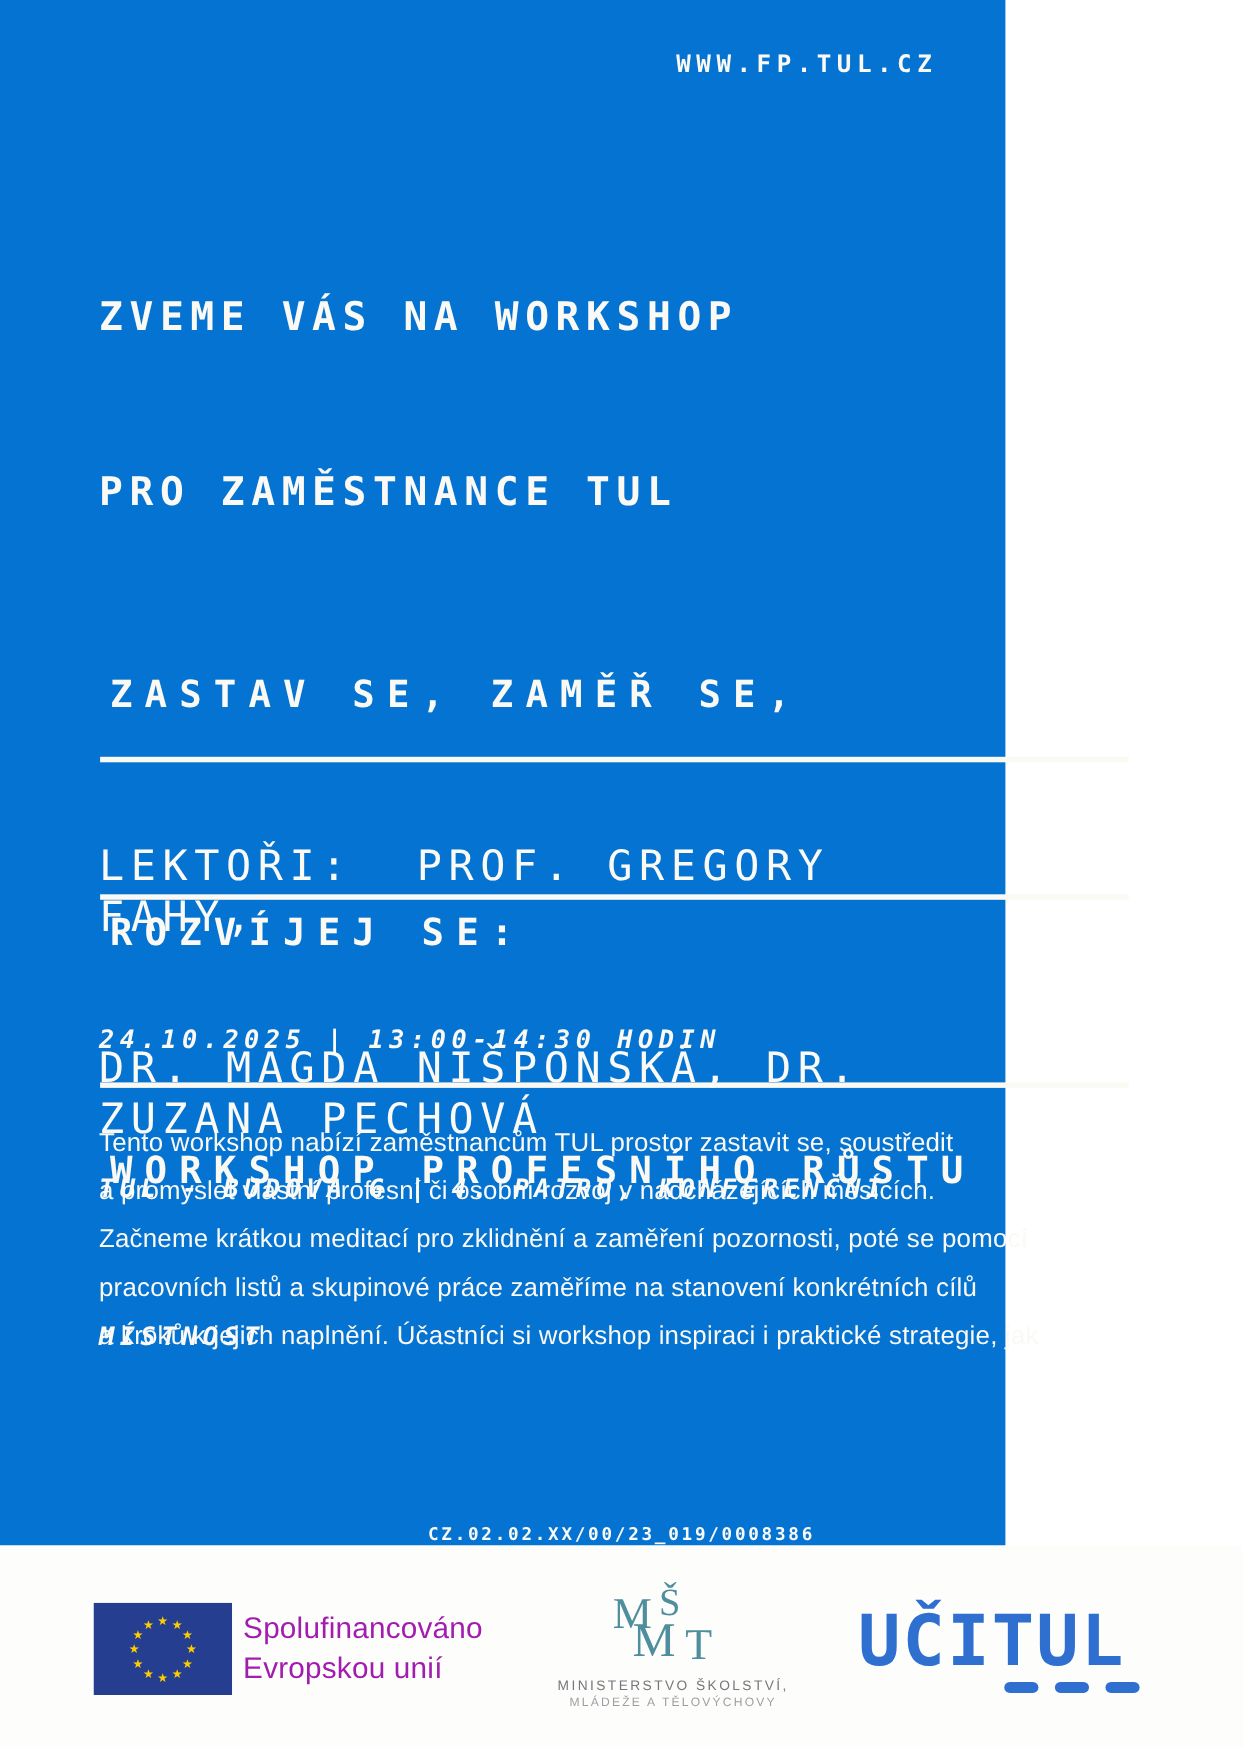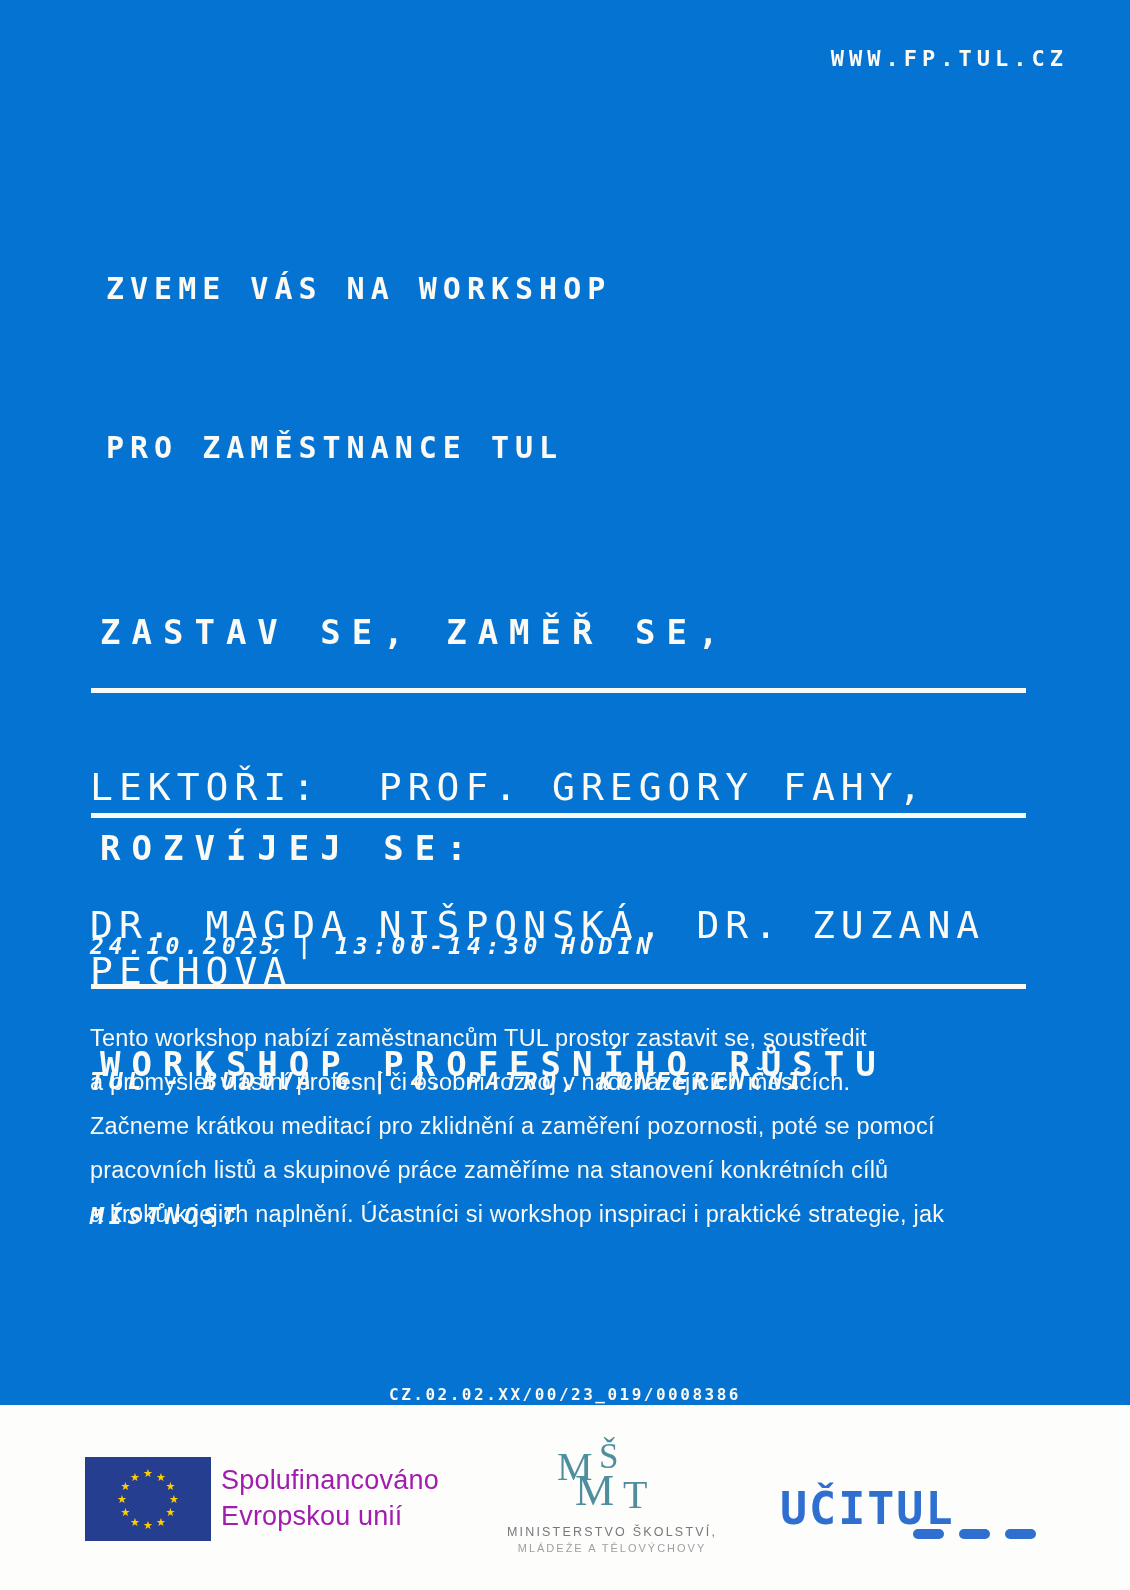--- a/index.html
+++ b/index.html
@@ -1,23 +1,23 @@
 <!DOCTYPE html>
 <html><head>
 <meta charset="utf-8">
 <style>
   * { margin:0; padding:0; box-sizing:border-box; }
   html,body { width:1130px; height:1590px; background:#ffffff; font-family:"Liberation Sans",sans-serif; }
   .poster { position:relative; width:1130px; height:1590px; overflow:hidden; }
-  .blue-area { position:absolute; left:0; top:0; width:1130px; height:1405px; background:#0473d2; color:#faf9f4; }
+  .blue-area { position:absolute; left:0; top:0; width:914px; height:1405px; background:#0473d2; color:#faf9f4; }
   .mono { font-family:"DejaVu Sans Mono",monospace; white-space:pre-wrap; }
 
   .url { position:absolute; top:46px; right:62px; font-size:22px; letter-spacing:5px; font-weight:bold; }
 
-  .intro { position:absolute; top:156px; left:90px; font-size:30px; letter-spacing:6px; line-height:53px; font-weight:bold;margin-left:16px; }
+  .intro { position:absolute; top:156px; left:90px; font-size:36px; letter-spacing:6px; line-height:53px; font-weight:bold; }
 
   .title { position:absolute; top:452px; left:100px; font-size:34px; letter-spacing:11px; line-height:72px; font-weight:bold; }
 
   .divider { position:absolute; left:91px; width:935px; height:5px; background:#faf9f4; }
   .d1 { top:688px; } .d2 { top:813px; } .d3 { top:984px; }
 
   .lecturers { position:absolute; top:672px; left:90px; font-size:38px; letter-spacing:6px; line-height:46px; font-weight:normal; }
   .event { position:absolute; top:834px; left:90px; font-size:23px; letter-spacing:5px; line-height:45px; font-weight:bold;font-style:italic; }
 
   .description { position:absolute; top:1016px; left:90px; font-size:23.5px; line-height:44px; letter-spacing:0.2px; }
@@ -34,21 +34,21 @@
   .ministry { position:absolute; left:477px; top:40px; width:270px; text-align:center; color:#4f8f9d; }
   .monogram { position:relative; width:150px; height:78px; margin:0 auto; font-family:"Liberation Serif",serif; }
   .monogram span { position:absolute; line-height:1; }
   .mg-m1 { left:20px; top:2px;  font-size:40px; }
   .mg-s  { left:62px; top:-6px; font-size:35px; }
   .mg-m2 { left:38px; top:24px; font-size:44px; }
   .mg-t  { left:86px; top:30px; font-size:40px; }
   .min-line1 { margin-top:2px; font-size:12.5px; letter-spacing:2.2px; color:#75797c; }
   .min-line2 { margin-top:3px; font-size:11px; letter-spacing:2px; color:#9da0a3; }
 
-  .ucitul { position:absolute; left:780px; top:56px; font-size:45px; letter-spacing:2px; font-weight:bold; color:#2f6fd0; line-height:64px;margin-top:16px; }
+  .ucitul { position:absolute; left:780px; top:56px; font-size:64px; letter-spacing:2px; font-weight:bold; color:#2f6fd0; line-height:64px; }
   .dash { position:absolute; top:124px; width:31px; height:10px; border-radius:5px; background:#2f6fd0; }
   .dash1 { left:913px; } .dash2 { left:959px; } .dash3 { left:1005px; }
 </style>
 </head>
 <body>
 
 <div class="poster">
   <div class="blue-area">
 
     <div class="url mono">WWW.FP.TUL.CZ</div>

